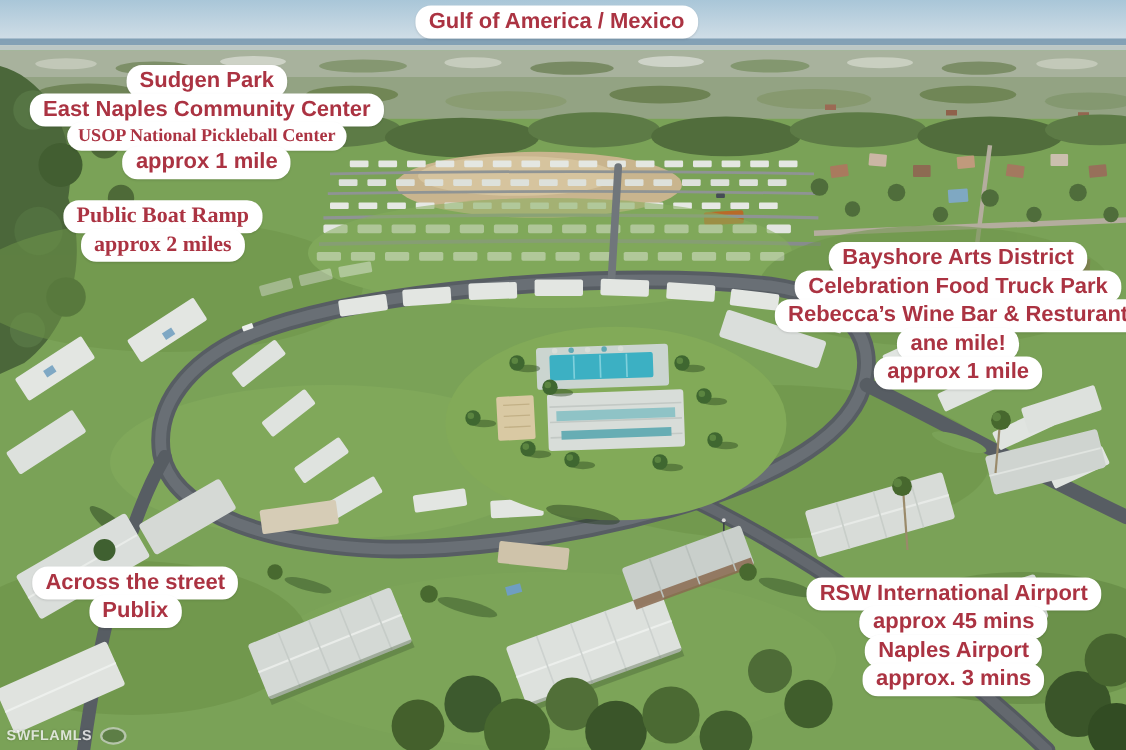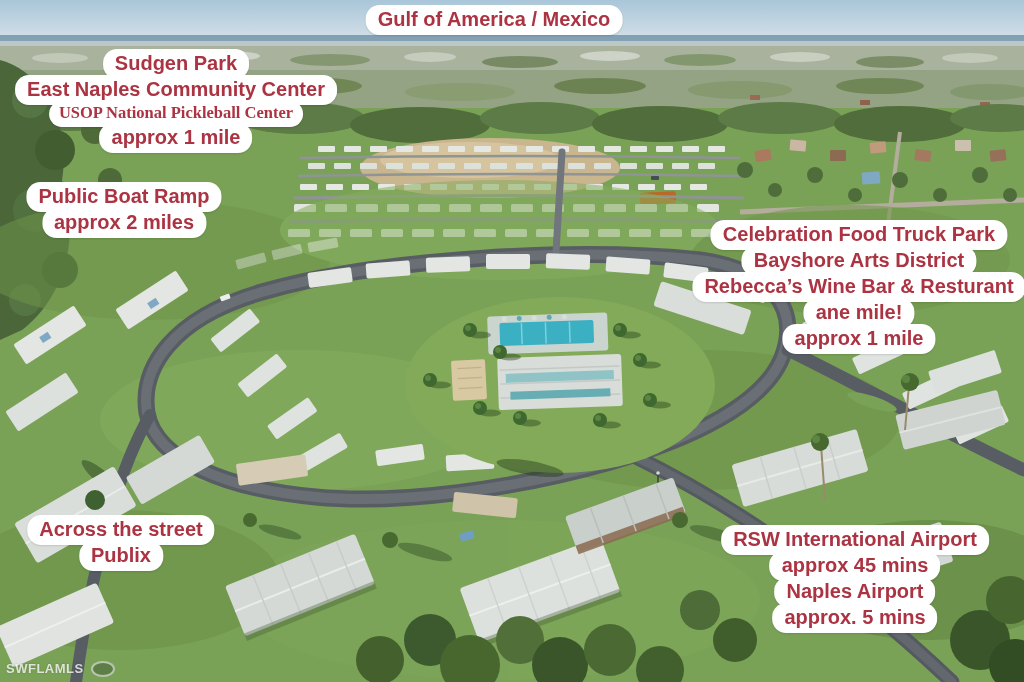--- a/index.html
+++ b/index.html
@@ -2,37 +2,37 @@
 <html style="--label-text: #ab3342; --label-bg: #ffffff;"><head>
 <meta charset="utf-8">
 <style>
   html,body { margin:0; padding:0; background:#222; }
   .stage {
     position:relative; width:1024px; height:682px; overflow:hidden;
     font-family:"Liberation Sans", sans-serif; background:#7aa257;
   }
   svg.photo { position:absolute; left:0; top:0; width:1024px; height:682px; display:block; }
 
-  .label { position:absolute; display:flex; flex-direction:column; align-items:center; z-index:5; }
+  .label { position:absolute; display:flex; flex-direction:column; align-items:center; z-index:5;margin-left:12px; }
   .pill {
     background:var(--label-bg,#ffffff); color:var(--label-text,#ab3342);
     font-size:20px; font-weight:600; line-height:1.25;
     padding:2px 12px 3px; border-radius:14px; margin:-2px 0;
     white-space:nowrap; text-align:center;
     box-shadow:0 1px 2px rgba(0,0,0,.12);
   }
   .pill.small { font-size:16.5px; padding:2px 10px 3px;font-family:Liberation Serif, serif; }
   .pill sup { font-size:.55em; }
 
   .label-gulf     { left:494px; top:7px;   transform:translateX(-50%); }
   .label-naples   { left:878px; top:7px;   transform:translateX(-50%); }
-  .label-sudgen   { left:176px; top:51px;  transform:translateX(-50%); }
-  .label-boat     { left:124px; top:184px; transform:translateX(-50%); }
+  .label-sudgen   { left:176px; top:61px;  transform:translateX(-50%); }
+  .label-boat     { left:136px; top:184px; transform:translateX(-50%);font-family:Liberation Serif, serif; }
   .label-bayshore { left:859px; top:222px; transform:translateX(-50%); }
-  .label-across   { left:121px; top:517px; transform:translateX(-50%); }
+  .label-across   { left:111px; top:517px; transform:translateX(-50%); }
   .label-airport  { left:855px; top:527px; transform:translateX(-50%);align-items:center; }
 
   .watermark {
     position:absolute; left:6px; bottom:5px; z-index:6;
     display:flex; align-items:flex-start; gap:7px;
     color:rgba(255,255,255,.78); font-size:13px; font-weight:700; letter-spacing:.5px;
     text-shadow:0 0 2px rgba(0,0,0,.25);
   }
   .mls-logo { width:20px; height:12px; border:2px solid rgba(255,255,255,.55); border-radius:50%; background:rgba(40,60,40,.35); }
 </style>
@@ -402,37 +402,37 @@
     <span class="pill small">USOP National Pickleball Center</span>
     <span class="pill">approx 1 mile</span>
   </div>
 
   <div class="label label-boat">
     <span class="pill">Public Boat Ramp</span>
     <span class="pill">approx 2 miles</span>
   </div>
 
   <div class="label label-bayshore">
+    <span class="pill">Bayshore Arts District</span>
     <span class="pill">Celebration Food Truck Park</span>
-    <span class="pill">Bayshore Arts District</span>
     <span class="pill">Rebecca’s Wine Bar &amp; Resturant</span>
     <span class="pill">ane mile!</span>
     <span class="pill">approx 1 mile</span>
   </div>
 
   <div class="label label-across">
     <span class="pill">Across the street</span>
     <span class="pill">Publix</span>
   </div>
 
   <div class="label label-airport">
     <span class="pill">RSW International Airport</span>
     <span class="pill">approx 45 mins</span>
     <span class="pill">Naples Airport</span>
-    <span class="pill">approx. 5 mins</span>
+    <span class="pill">approx. 3 mins</span>
   </div>
 
   <div class="watermark">
     <span>SWFLAMLS</span>
     <span class="mls-logo"></span>
   </div>
 
 </div>
 
 </body></html>

